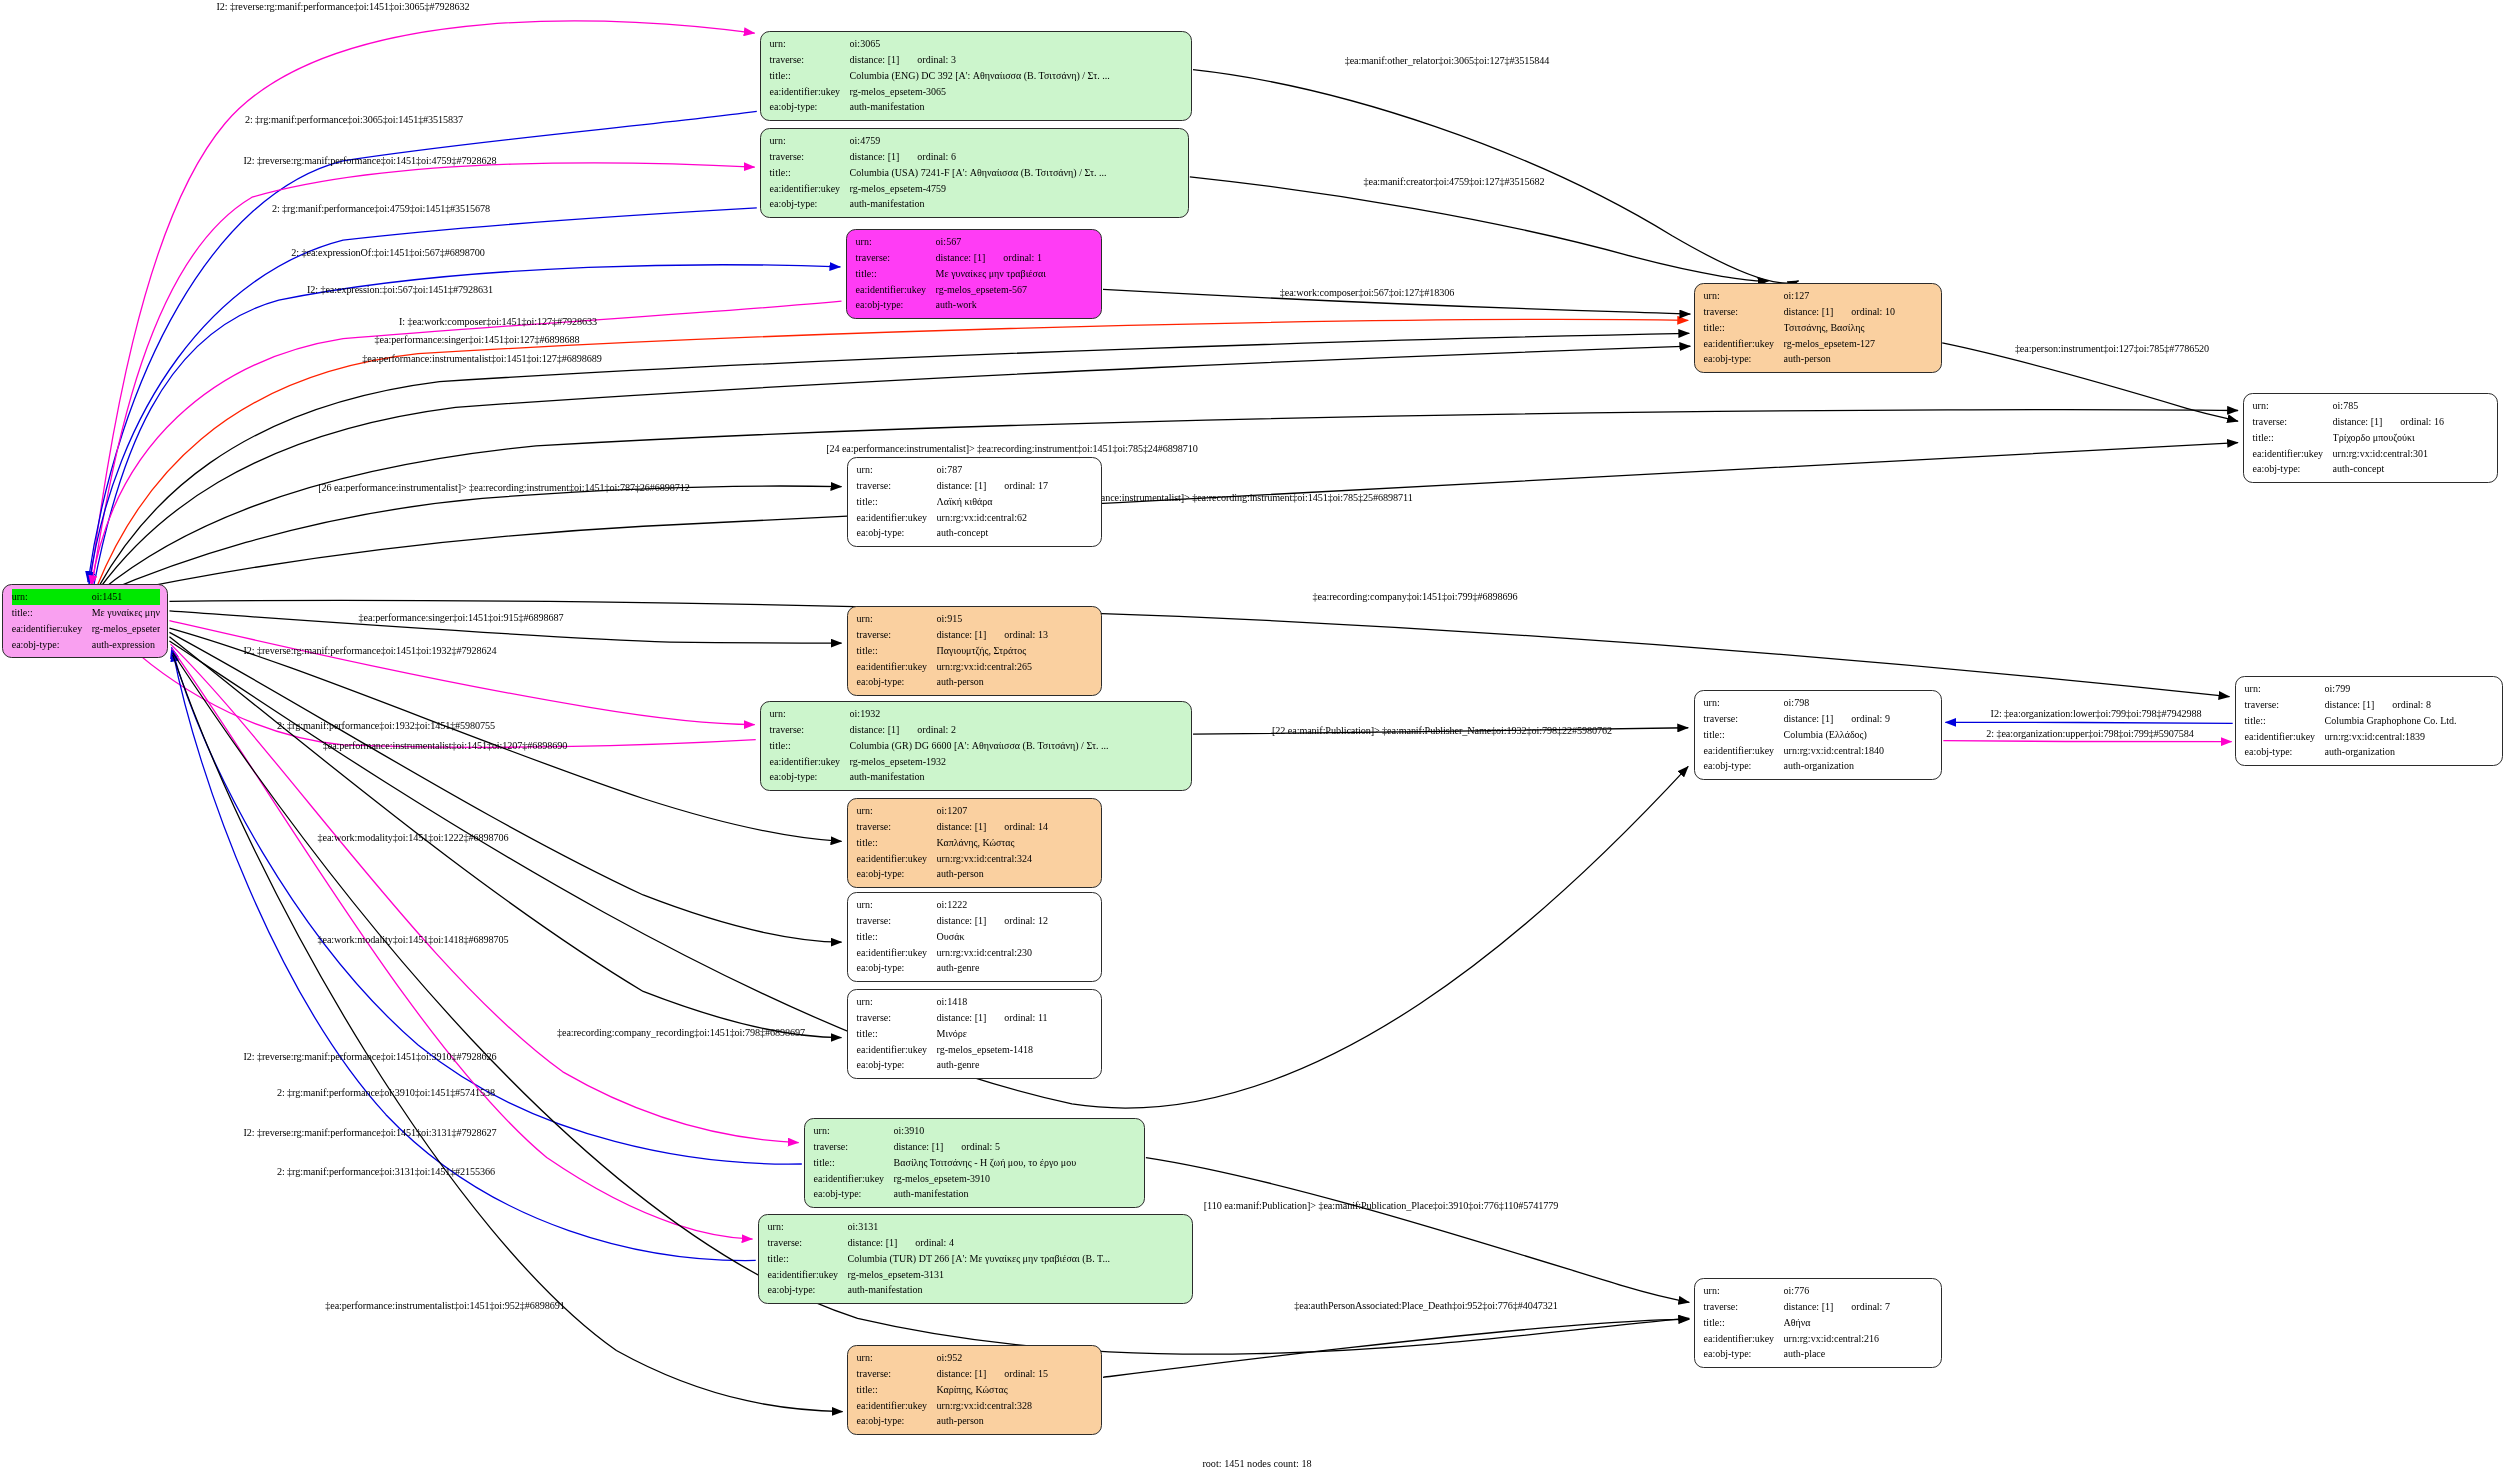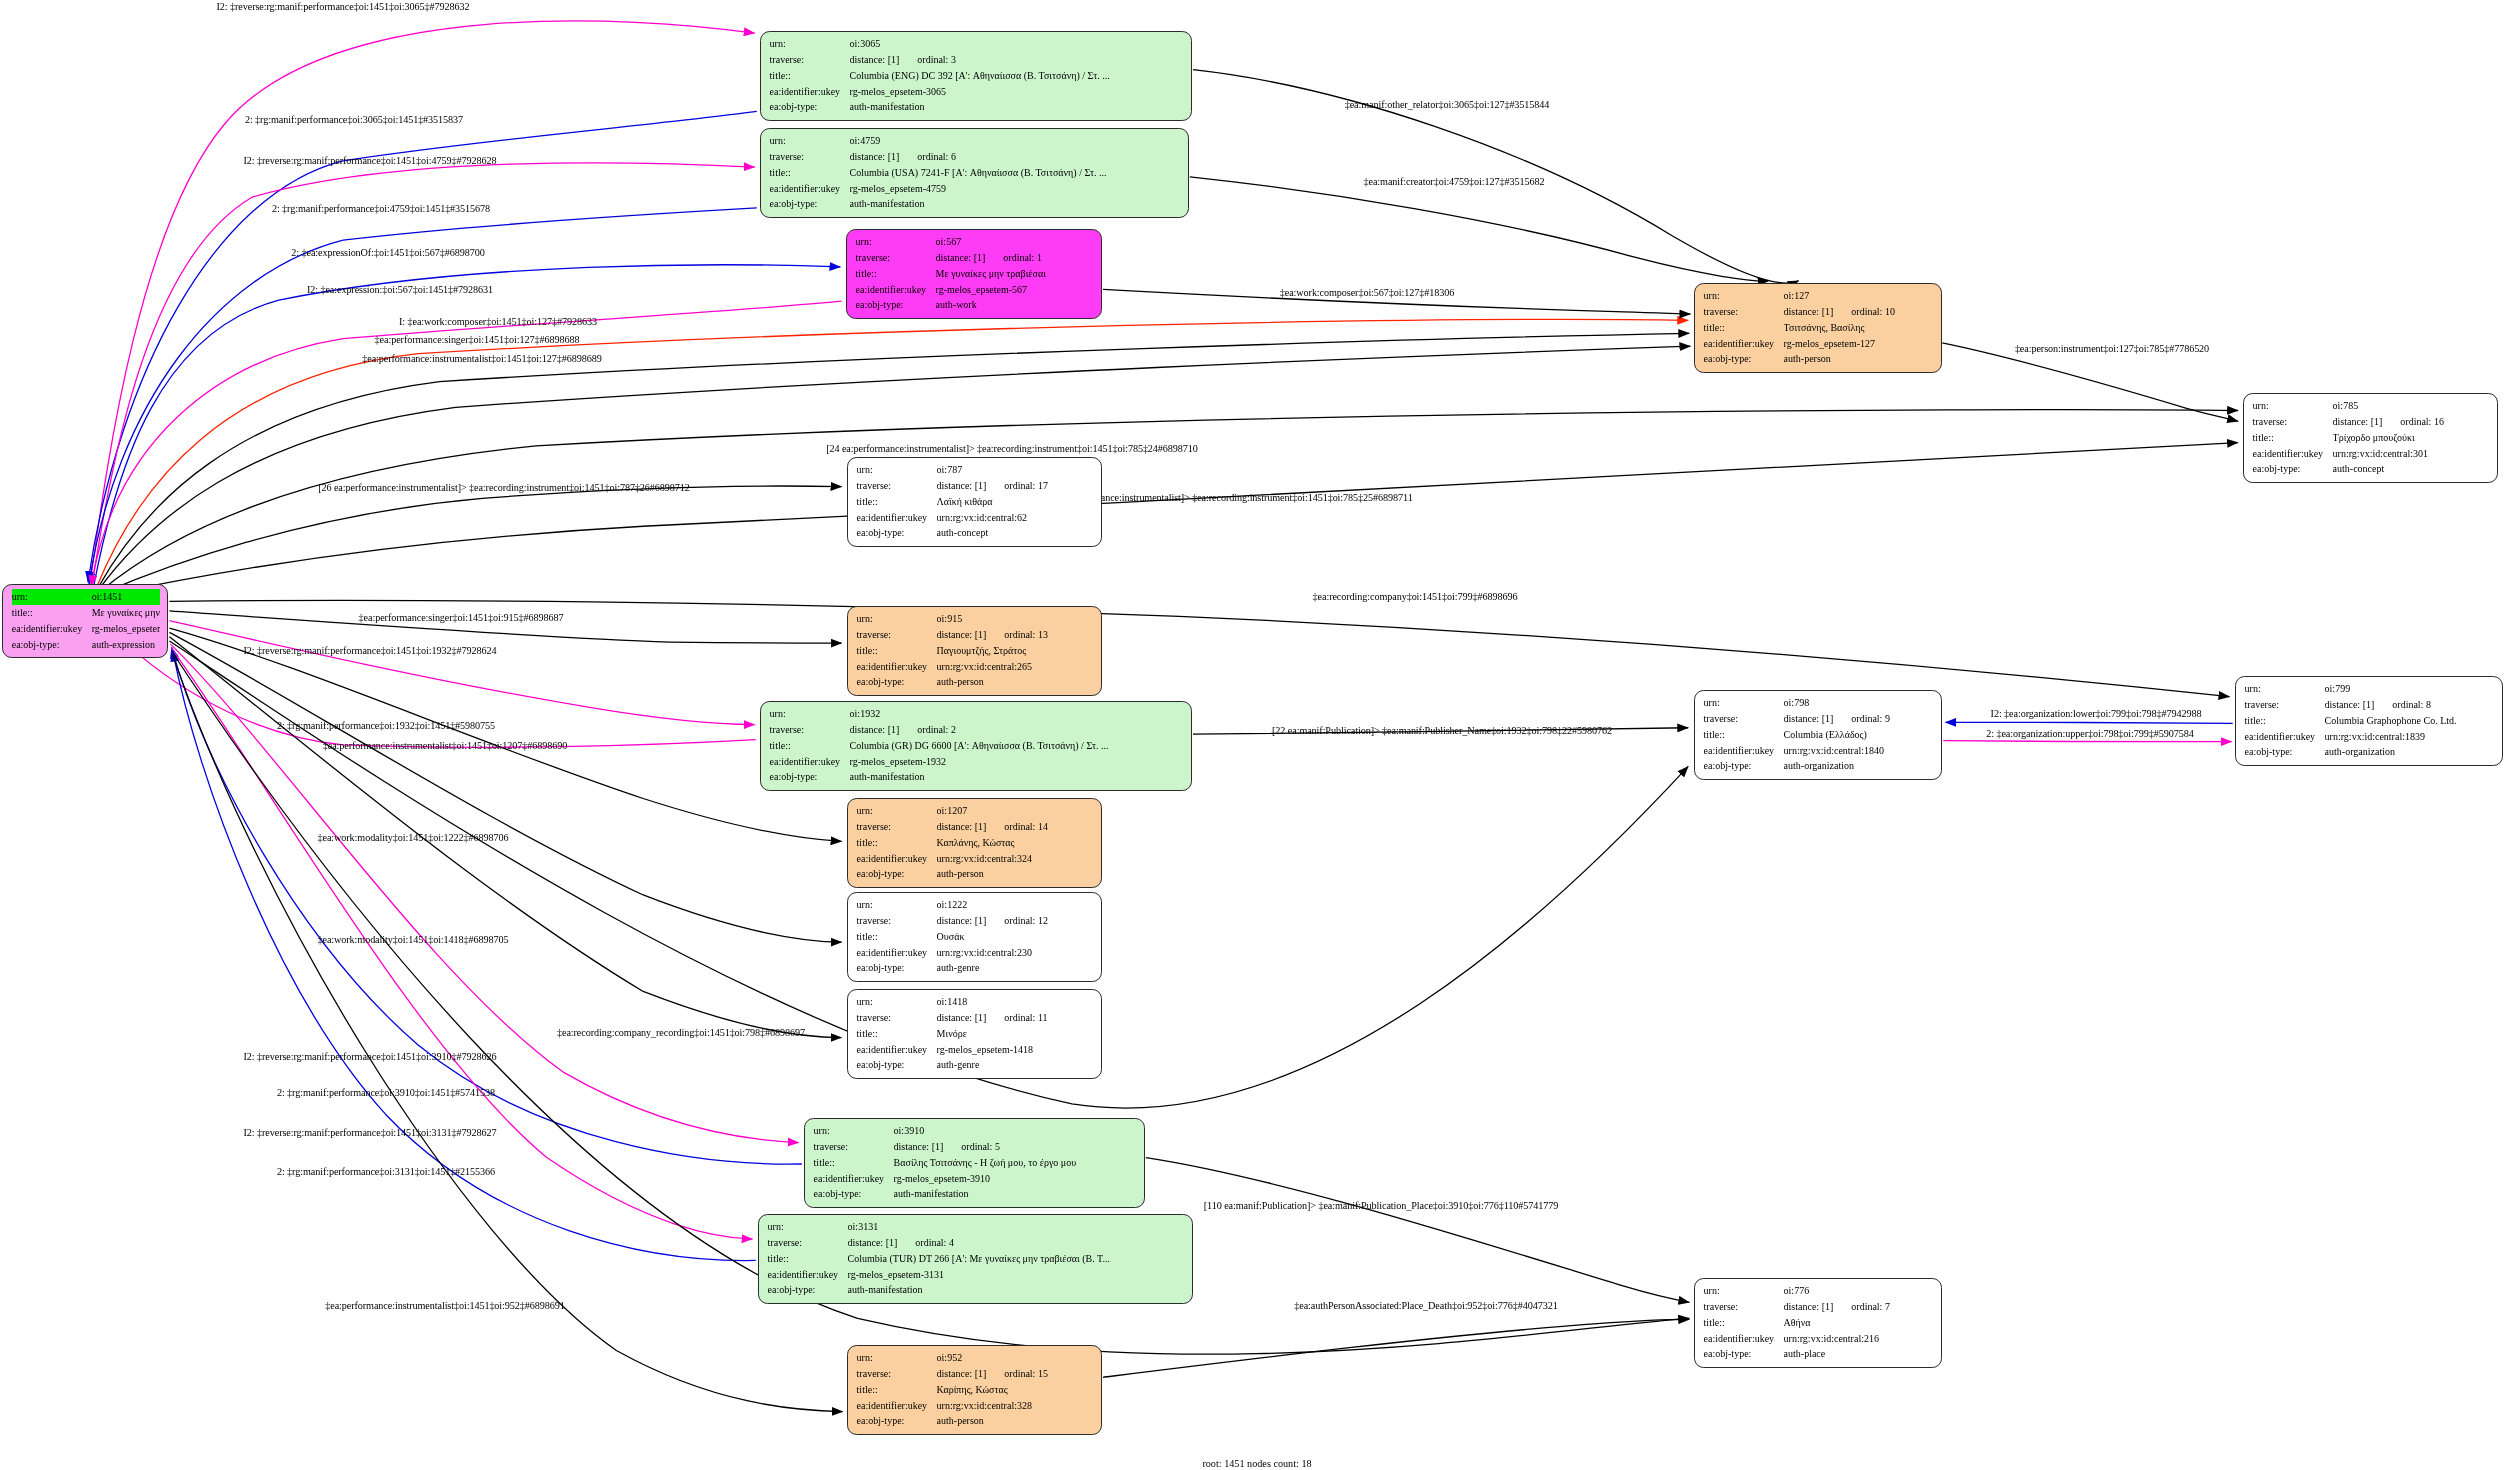--- a/index.html
+++ b/index.html
@@ -160,21 +160,21 @@
       <div class="edge-label" style="left: 413px; top: 939px;">‡ea:work:modality‡oi:1451‡oi:1418‡#6898705</div>
       <div class="edge-label" style="left: 681px; top: 1032px;">‡ea:recording:company_recording‡oi:1451‡oi:798‡#6898697</div>
       <div class="edge-label" style="left: 370px; top: 1056px;">I2: ‡reverse:rg:manif:performance‡oi:1451‡oi:3910‡#7928626</div>
       <div class="edge-label" style="left: 386px; top: 1092px;">2: ‡rg:manif:performance‡oi:3910‡oi:1451‡#5741538</div>
       <div class="edge-label" style="left: 370px; top: 1132px;">I2: ‡reverse:rg:manif:performance‡oi:1451‡oi:3131‡#7928627</div>
       <div class="edge-label" style="left: 386px; top: 1171px;">2: ‡rg:manif:performance‡oi:3131‡oi:1451‡#2155366</div>
       <div class="edge-label" style="left: 1372px; top: 1205px; padding-left: 18px;">[110 ea:manif:Publication]&gt; ‡ea:manif:Publication_Place‡oi:3910‡oi:776‡110#5741779</div>
       <div class="edge-label" style="left: 954px; top: 1354px;">‡ea:performance:place‡oi:1451‡oi:776‡#6898685</div>
       <div class="edge-label" style="left: 445px; top: 1305px;">‡ea:performance:instrumentalist‡oi:1451‡oi:952‡#6898691</div>
       <div class="edge-label" style="left: 1426px; top: 1305px;">‡ea:authPersonAssociated:Place_Death‡oi:952‡oi:776‡#4047321</div>
-      <div class="edge-label" style="left: 1447px; top: 60px; margin-top: 44px;">‡ea:manif:other_relator‡oi:3065‡oi:127‡#3515844</div>
+      <div class="edge-label" style="left: 1447px; top: 60px;">‡ea:manif:other_relator‡oi:3065‡oi:127‡#3515844</div>
       <div class="edge-label" style="left: 1447px; top: 181px; margin-left: 7px;">‡ea:manif:creator‡oi:4759‡oi:127‡#3515682</div>
       <div class="edge-label" style="left: 1367px; top: 292px;">‡ea:work:composer‡oi:567‡oi:127‡#18306</div>
       <div class="edge-label" style="left: 2112px; top: 348px;">‡ea:person:instrument‡oi:127‡oi:785‡#7786520</div>
     </div>
   <div id="nodes">
       <div class="node pink root" style="left: 2.1px; top: 584px; width: 166px;">
         <div class="row urnrow">
           <span class="k">urn:</span>
           <span class="v">oi:1451</span>
         </div>

